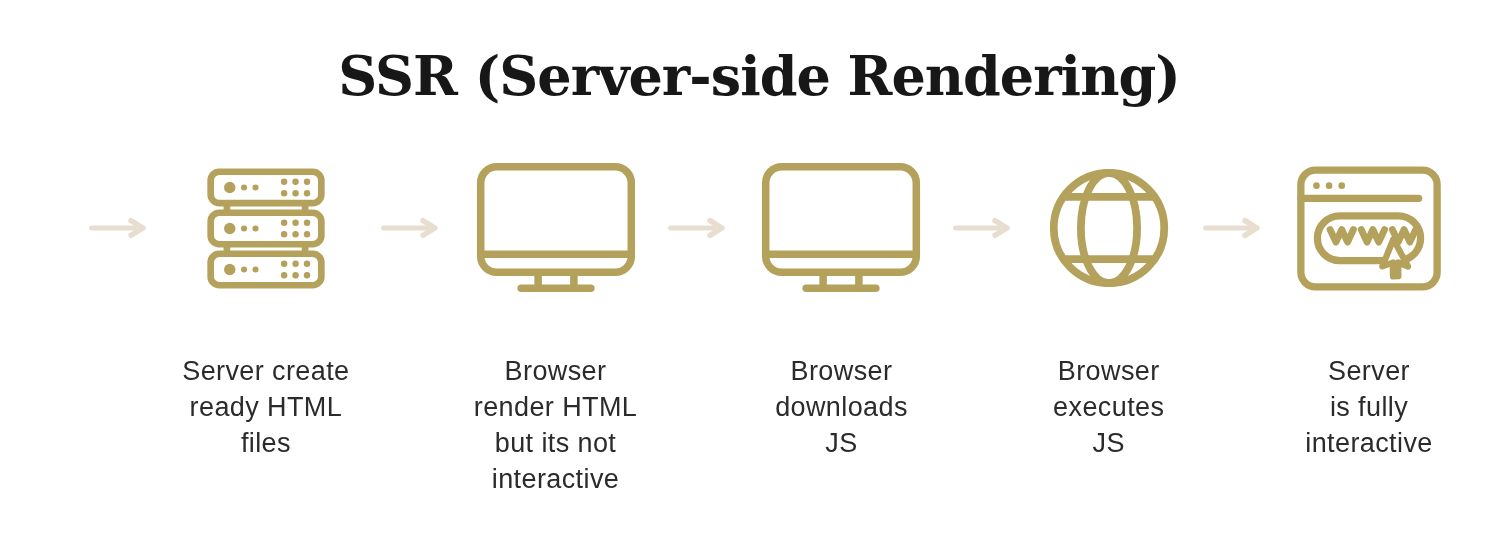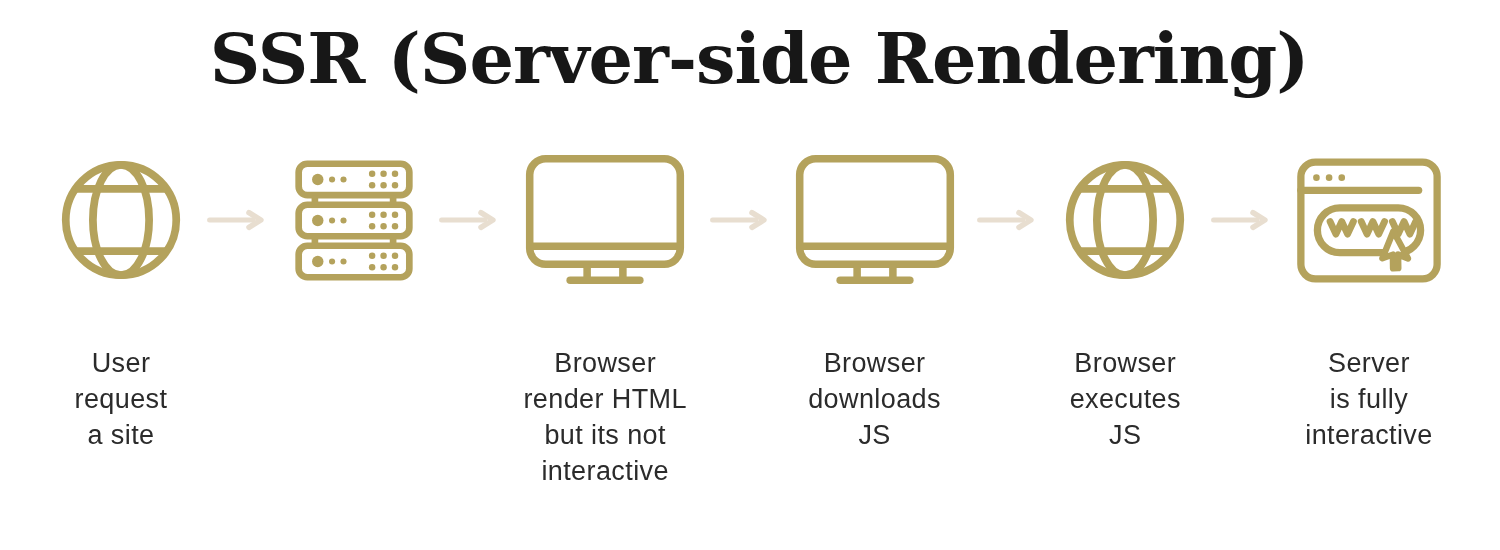--- a/index.html
+++ b/index.html
@@ -5,25 +5,25 @@
   * { margin: 0; padding: 0; box-sizing: border-box; }
   html, body {
     width: 1500px; height: 550px;
     background: var(--background, #ffffff);
     font-family: "Liberation Sans", sans-serif;
     overflow: hidden;
   }
   .canvas { width: 1500px; height: 550px; position: relative; }
 
   .title {
-    margin-top: 17px;
+    margin-top: 44px;
     text-align: center;
     font-family: "DejaVu Serif", "Liberation Serif", serif;
     font-weight: 700;
-    font-size: 70px;
+    font-size: 54px;
     letter-spacing: -1px;
     color: var(--title-text, #171717);
     padding-left: 18px;
   }
 
   .flow {
     margin-top: 40px;
     padding: 0 58px;
     display: flex;
     align-items: flex-start;
@@ -63,33 +63,20 @@
 </style>
 </head>
 <body>
 
 <div class="canvas">
 
   <h1 class="title">SSR (Server-side Rendering)</h1>
 
   <div class="flow">
 
-    <div class="step">
-      <div class="icon-box">
-        <svg width="126" height="130" viewBox="0 0 130 130" fill="none" stroke="currentColor" stroke-width="8">
-          <circle cx="65" cy="65" r="57"></circle>
-          <ellipse cx="65" cy="65" rx="29" ry="57"></ellipse>
-          <line x1="18" y1="33" x2="112" y2="33"></line>
-          <line x1="18" y1="97" x2="112" y2="97"></line>
-        </svg>
-      </div>
-      <div class="step-label">User
-request
-a site</div>
-    </div>
 
     <div class="arrow-box">
       <svg width="66" height="32" viewBox="0 0 72 32" fill="none" stroke="currentColor" stroke-linecap="round" stroke-linejoin="round">
         <line x1="5" y1="16" x2="52" y2="16" stroke-width="5.5"></line>
         <polyline points="48,8 61,16 48,24" stroke-width="6" fill="none"></polyline>
       </svg>
     </div>
 
     <div class="step">
       <div class="icon-box">
@@ -125,20 +112,23 @@
               <circle cx="54" cy="108.5" r="3.2"></circle>
             <circle cx="84" cy="102.5" r="3.4"></circle>
               <circle cx="96" cy="102.5" r="3.4"></circle>
               <circle cx="108" cy="102.5" r="3.4"></circle>
             <circle cx="84" cy="114.5" r="3.4"></circle>
               <circle cx="96" cy="114.5" r="3.4"></circle>
               <circle cx="108" cy="114.5" r="3.4"></circle>
           </g>
         </svg>
       </div>
+      <div class="step-label">Server create
+ready HTML
+files</div>
     </div>
 
     <div class="arrow-box">
       <svg width="66" height="32" viewBox="0 0 72 32" fill="none" stroke="currentColor" stroke-linecap="round" stroke-linejoin="round">
         <line x1="5" y1="16" x2="52" y2="16" stroke-width="5.5"></line>
         <polyline points="48,8 61,16 48,24" stroke-width="6" fill="none"></polyline>
       </svg>
     </div>
 
     <div class="step">

